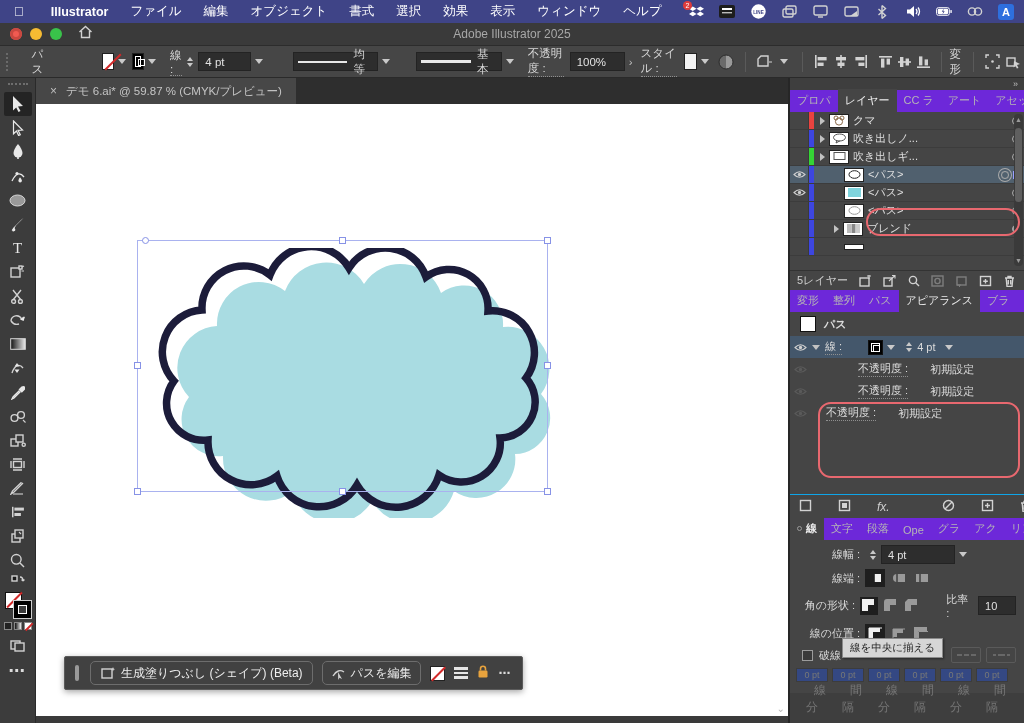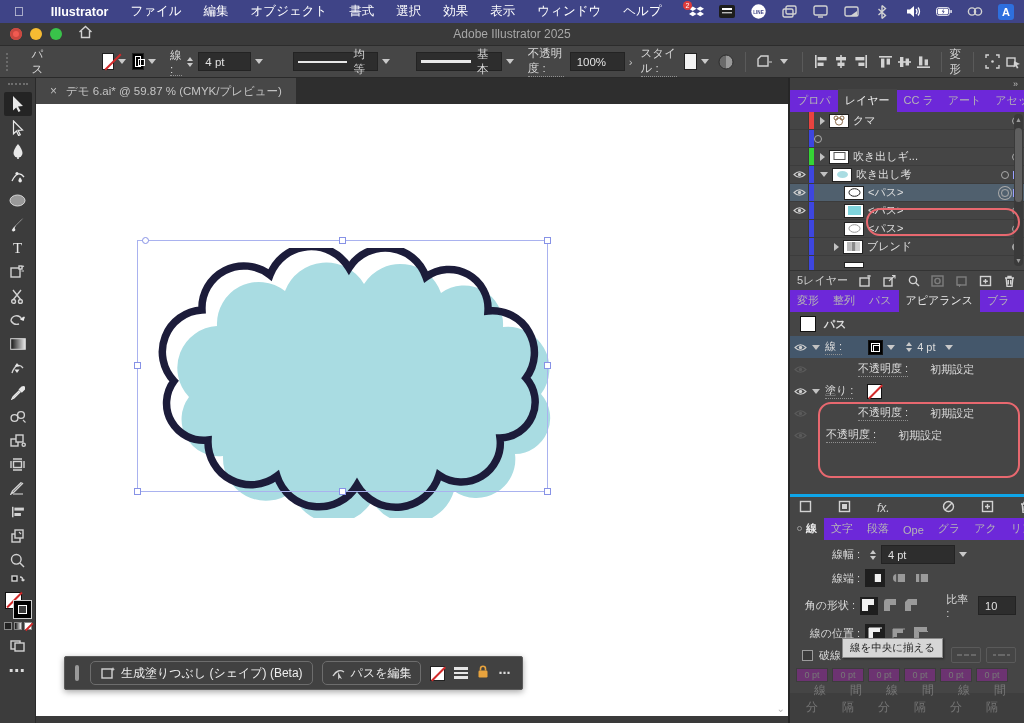--- a/index.html
+++ b/index.html
@@ -148,34 +148,34 @@
   .arow .asq { width:16px; height:16px; background:#fff; border:1px solid #111; margin:0 8px 0 10px; }
   .arow.sel { background:#44576b; }
   .aeye { width:20px; display:flex; justify-content:center; }
   .aswatch { width:15px; height:15px; border:1px solid #111; background:#000; position:relative;
     box-shadow:inset 0 0 0 2px #000, inset 0 0 0 3px #fff; }
   .aswatch::after { content:""; position:absolute; left:4px; top:4px; width:5px; height:5px; border:1px solid #fff; }
   .aswatch.none { background:#fff; box-shadow:none; }
   .aswatch.none::after { content:""; position:absolute; left:-2px; top:6px; width:19px; height:2px; background:#d22a2a;
     transform:rotate(-45deg); border:none; }
   .afooter { position:absolute; left:0; bottom:0; width:100%; height:24px; display:flex; align-items:center;
-    gap:26px; padding:0 9px; color:#cfcfcf; border-top:3px solid #0ea5e9; }
+    gap:26px; padding:0 9px; color:#cfcfcf; border-top:1px solid #0ea5e9; }
   .afooter .spacer { flex:1; }
   .fx { font-style:italic; font-size:12px; color:#cfcfcf; }
 
   
   .sbody { height:153px; background:#454545; padding:5px 0 0 0; position:relative; color:#d8d8d8; }
   .srow { display:flex; align-items:center; padding:0 8px; margin-bottom:5px; }
   .srow .lab { width:62px; text-align:right; margin-right:5px; color:#d8d8d8; }
   .sbtn { width:20px; height:18px; background:#454545; display:flex; align-items:center; justify-content:center; margin-right:3px; }
   .sbtn.on { background:#1e1e1e; }
   .dim { opacity:.42; }
   .dashfields { display:flex; padding:0 6px; gap:4px; }
   .dfield { width:32px; text-align:center; }
-  .dfield .dv { height:14px; background:#a21caf; border:1px solid #303030; font-size:9px; color:#bdbdbd;
+  .dfield .dv { height:14px; background:#1d4ed8; border:1px solid #303030; font-size:9px; color:#bdbdbd;
     display:flex; align-items:center; justify-content:center; }
   .dfield .dl { font-size:12px; color:#bdbdbd; margin-top:2px;margin-left:16px; }
   .checkbox { width:11px; height:11px; border:1px solid #9c9c9c; background:#3a3a3a; margin-right:6px; }
   .preset { width:30px; height:16px; border:1px solid #777; border-radius:2px; margin-left:5px;
     display:flex; align-items:center; justify-content:center; gap:2px; }
   .preset i { width:5px; height:2px; background:#9a9a9a; }
   .tooltip { position:absolute; left:52px; top:98px; background:#d6d6d6; color:#222; font-size:10.5px;
     padding:2px 7px; border:1px solid #8a8a8a; box-shadow:1px 1px 2px rgba(0,0,0,.4); z-index:5; white-space:nowrap; }
 
   
@@ -642,58 +642,48 @@
                 </svg>
               </span>
             <span class="lname">クマ</span>
           </span>
           <span class="ltarget"></span>
         </div>
 
         <div class="lrow">
           <span class="eyec"></span>
           <span class="cbar" style="background:#3d46e0"></span>
+          <span class="ind">
+            <span class="lchev r"></span>
+            <span class="lthumb">
+                <svg width="15" height="11" viewBox="0 0 15 11">
+                  <ellipse cx="7.5" cy="4.5" rx="6" ry="3.5" fill="none" stroke="#555"></ellipse>
+                  <path d="M5 7.5 L4 10 L8 7.8" fill="none" stroke="#555"></path>
+                </svg>
+              </span>
+            <span class="lname">吹き出しノ...</span>
+          </span>
           <span class="ltarget"></span>
         </div>
 
         <div class="lrow">
           <span class="eyec"></span>
           <span class="cbar" style="background:#35d435"></span>
           <span class="ind">
             <span class="lchev r"></span>
             <span class="lthumb">
                 <svg width="15" height="11" viewBox="0 0 15 11">
                   <rect x="2" y="1.5" width="11" height="7" fill="none" stroke="#555"></rect>
                 </svg>
               </span>
             <span class="lname">吹き出しギ...</span>
           </span>
           <span class="ltarget"></span>
         </div>
 
-        <div class="lrow">
-          <span class="eyec">
-            <svg width="13" height="9" viewBox="0 0 13 9">
-                <path d="M1 4.5 Q6.5 -1 12 4.5 Q6.5 10 1 4.5 Z" fill="none" stroke="#cfcfcf" stroke-width="1.1"></path>
-                <circle cx="6.5" cy="4.5" r="1.7" fill="#cfcfcf"></circle>
-              </svg>
-          </span>
-          <span class="cbar" style="background:#3d46e0"></span>
-          <span class="ind">
-            <span class="lchev d"></span>
-            <span class="lthumb">
-                <svg width="15" height="11" viewBox="0 0 15 11">
-                  <ellipse cx="7.5" cy="5.5" rx="5.5" ry="3.5" fill="#a9dce2"></ellipse>
-                </svg>
-              </span>
-            <span class="lname">吹き出し考</span>
-          </span>
-          <span class="ltarget"></span>
-          <span class="lbadge"></span>
-        </div>
 
         <div class="lrow sel">
           <span class="eyec">
             <svg width="13" height="9" viewBox="0 0 13 9">
                 <path d="M1 4.5 Q6.5 -1 12 4.5 Q6.5 10 1 4.5 Z" fill="none" stroke="#cfcfcf" stroke-width="1.1"></path>
                 <circle cx="6.5" cy="4.5" r="1.7" fill="#cfcfcf"></circle>
               </svg>
           </span>
           <span class="cbar" style="background:#3d46e0"></span>
           <span class="ind" style="padding-left:30px">
@@ -851,31 +841,20 @@
         </div>
         <div class="arow">
           <span class="aeye dim">
             <svg width="13" height="9" viewBox="0 0 13 9">
                 <path d="M1 4.5 Q6.5 -1 12 4.5 Q6.5 10 1 4.5 Z" fill="none" stroke="#777" stroke-width="1.1"></path>
                 <circle cx="6.5" cy="4.5" r="1.7" fill="#777"></circle>
               </svg>
           </span>
           <span class="dotu" style="margin-left:48px">不透明度 :</span>
           <span style="margin-left:22px">初期設定</span>
-        </div>
-        <div class="arow">
-          <span class="aeye">
-            <svg width="13" height="9" viewBox="0 0 13 9">
-                <path d="M1 4.5 Q6.5 -1 12 4.5 Q6.5 10 1 4.5 Z" fill="none" stroke="#cfcfcf" stroke-width="1.1"></path>
-                <circle cx="6.5" cy="4.5" r="1.7" fill="#cfcfcf"></circle>
-              </svg>
-          </span>
-          <span class="lchev d" style="margin:0 5px 0 2px"></span>
-          <span class="dotu">塗り :</span>
-          <span class="aswatch none" style="margin-left:14px"></span>
         </div>
         <div class="arow">
           <span class="aeye dim">
             <svg width="13" height="9" viewBox="0 0 13 9">
                 <path d="M1 4.5 Q6.5 -1 12 4.5 Q6.5 10 1 4.5 Z" fill="none" stroke="#777" stroke-width="1.1"></path>
                 <circle cx="6.5" cy="4.5" r="1.7" fill="#777"></circle>
               </svg>
           </span>
           <span class="dotu" style="margin-left:48px">不透明度 :</span>
           <span style="margin-left:22px">初期設定</span>

